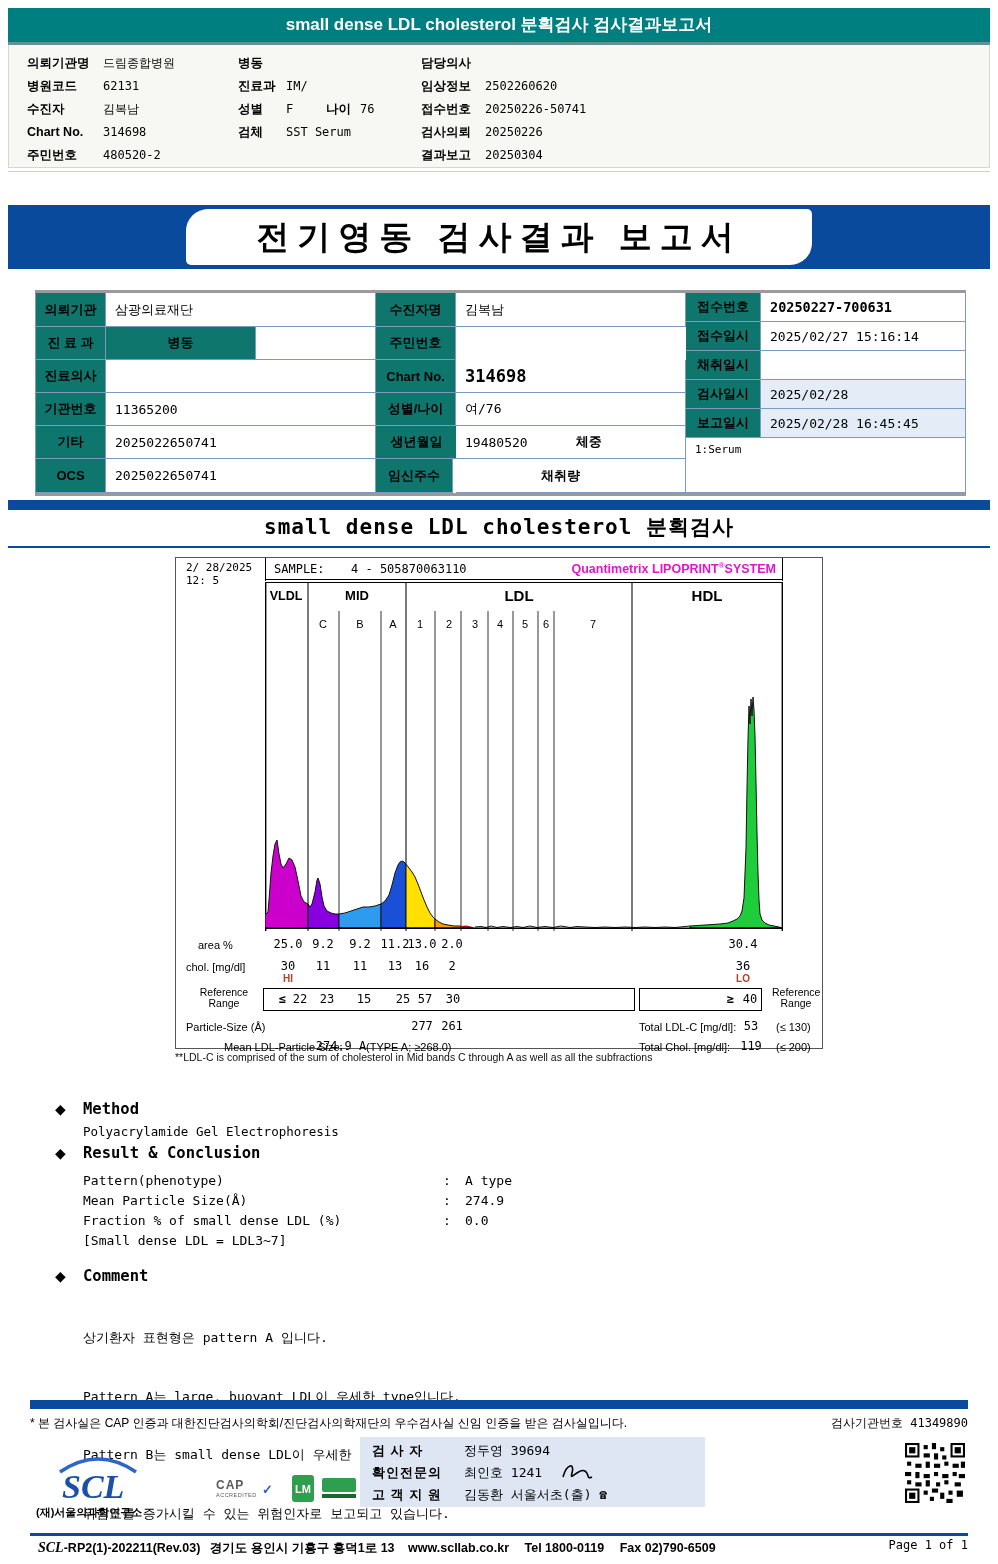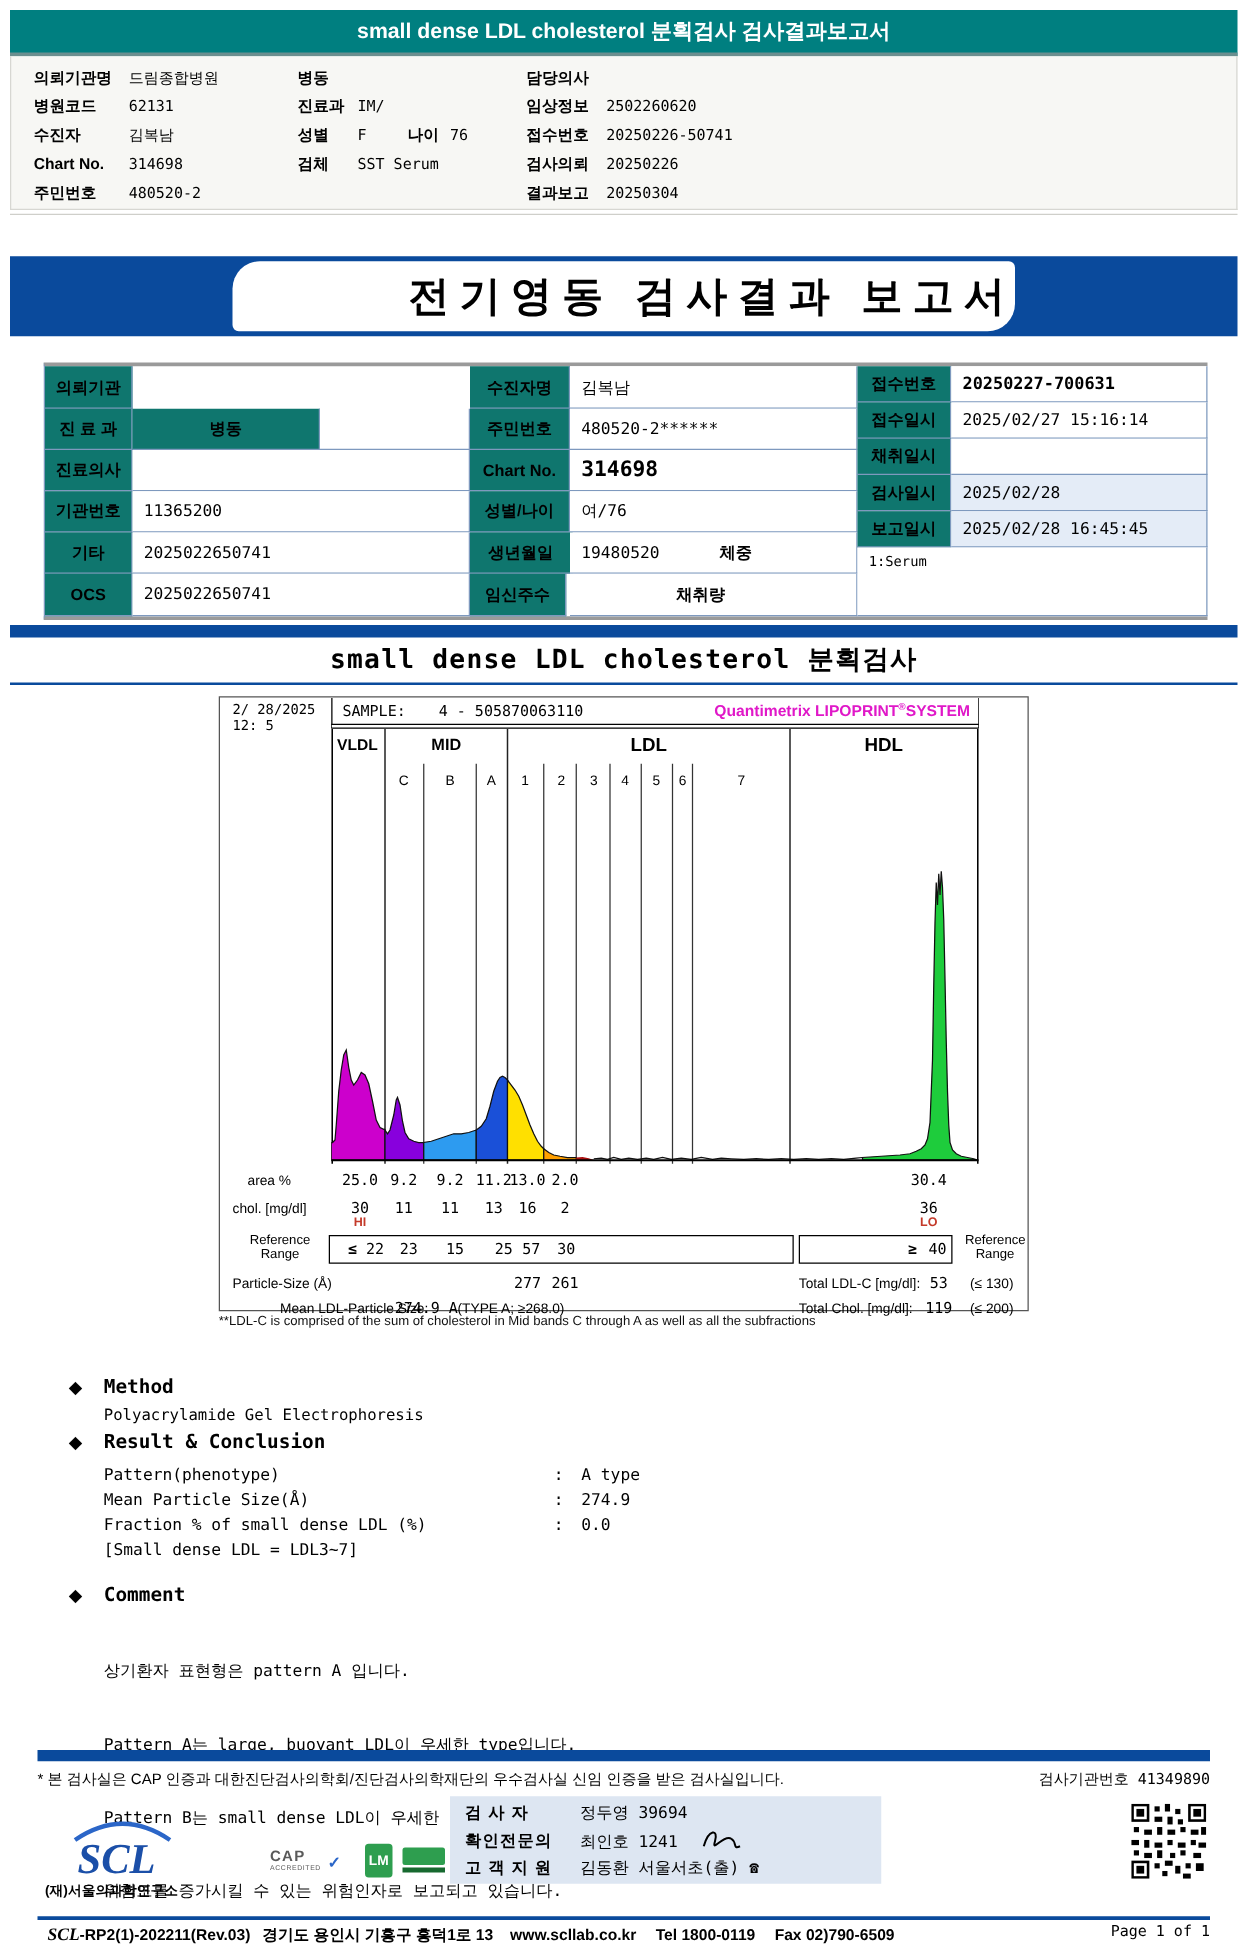--- a/index.html
+++ b/index.html
@@ -10,21 +10,21 @@
   .topbar-title{width:100%;text-align:center;line-height:34px;color:#fff;font-weight:bold;font-size:17px;}
   
   .info-block{left:8px;top:45px;width:980px;height:122px;background:#F7F7F4;border:1px solid #d7d7d2;border-top:none;}
   .info-underline{left:8px;top:171px;width:982px;height:1px;background:#cfcfca;}
   .info-row{position:absolute;height:22px;line-height:22px;white-space:nowrap;}
   .info-label{font-weight:bold;font-size:12.5px;display:inline-block;}
   .info-value{font-family:"DejaVu Sans Mono",monospace;font-size:12px;display:inline-block;}
   
   .banner-bar{left:8px;top:205px;width:982px;height:64px;background:#0A4A9C;}
   .banner-white{position:absolute;left:178px;top:4px;width:626px;height:56px;background:#fff;border-radius:22px 5px 22px 5px;}
-  .banner-title{width:100%;text-align:right;line-height:56px;font-size:33px;font-weight:bold;letter-spacing:8px;}
+  .banner-title{width:100%;text-align:center;line-height:56px;font-size:33px;font-weight:bold;letter-spacing:8px;}
   
   .ptable{left:35px;top:290px;width:930px;height:200px;border-top:3px solid #9a9a9a;border-bottom:3px solid #9a9a9a;border-left:1px solid #7E99BE;}
   .cell{position:absolute;border-right:1px solid #7E99BE;border-bottom:1px solid #7E99BE;box-sizing:border-box;overflow:hidden;}
   .lab{background:#0f766e;font-weight:bold;font-size:13px;display:flex;align-items:center;justify-content:center;}
   .val{background:#fff;font-size:13px;font-family:"DejaVu Sans Mono",monospace;display:flex;align-items:center;padding-left:9px;}
   .val.big{font-size:17px;font-weight:bold;}
   .val.bold14{font-size:13.5px;font-weight:bold;}
   .val.pale{background:#E4ECF7;}
   .inline-lab{font-weight:bold;font-family:"Liberation Sans",sans-serif;font-size:13px;}
   
@@ -104,36 +104,36 @@
 
 <div class="abs banner-bar">
   <div class="banner-white">
     <div class="banner-title">전기영동 검사결과 보고서</div>
   </div>
 </div>
 
 <div class="abs ptable">
 
   <div class="cell lab" style="left:0;top:0;width:70px;height:34px;">의뢰기관</div>
+  <div class="cell val" style="left:70px;top:0;width:270px;height:34px;">삼광의료재단</div>
   <div class="cell lab" style="left:0;top:34px;width:70px;height:33px;">진 료 과</div>
   <div class="cell lab" style="left:70px;top:34px;width:150px;height:33px;">병동</div>
   <div class="cell val" style="left:220px;top:34px;width:120px;height:33px;"></div>
   <div class="cell lab" style="left:0;top:67px;width:70px;height:33px;">진료의사</div>
   <div class="cell val" style="left:70px;top:67px;width:270px;height:33px;"></div>
   <div class="cell lab" style="left:0;top:100px;width:70px;height:33px;">기관번호</div>
   <div class="cell val" style="left:70px;top:100px;width:270px;height:33px;">11365200</div>
   <div class="cell lab" style="left:0;top:133px;width:70px;height:33px;">기타</div>
   <div class="cell val" style="left:70px;top:133px;width:270px;height:33px;">2025022650741</div>
   <div class="cell lab" style="left:0;top:166px;width:70px;height:34px;">OCS</div>
   <div class="cell val" style="left:70px;top:166px;width:270px;height:34px;">2025022650741</div>
 
   <div class="cell lab" style="left:340px;top:0;width:80px;height:34px;">수진자명</div>
   <div class="cell val" style="left:420px;top:0;width:230px;height:34px;">김복남</div>
   <div class="cell lab" style="left:340px;top:34px;width:80px;height:33px;">주민번호</div>
-  <div class="cell val" style="left:420px;top:34px;width:230px;height:33px;">480520-2******</div>
   <div class="cell lab" style="left:340px;top:67px;width:80px;height:33px;">Chart No.</div>
   <div class="cell val big" style="left:420px;top:67px;width:230px;height:33px;">314698</div>
   <div class="cell lab" style="left:340px;top:100px;width:80px;height:33px;">성별/나이</div>
   <div class="cell val" style="left:420px;top:100px;width:230px;height:33px;">여/76</div>
   <div class="cell lab" style="left:340px;top:133px;width:82px;height:33px;">생년월일</div>
   <div class="cell val" style="left:420px;top:133px;width:230px;height:33px;">
       <span>19480520</span>
       <span class="inline-lab" style="margin-left:48px;">체중</span>
     </div>
   <div class="cell lab" style="left:340px;top:166px;width:77px;height:34px;">임신주수</div>

